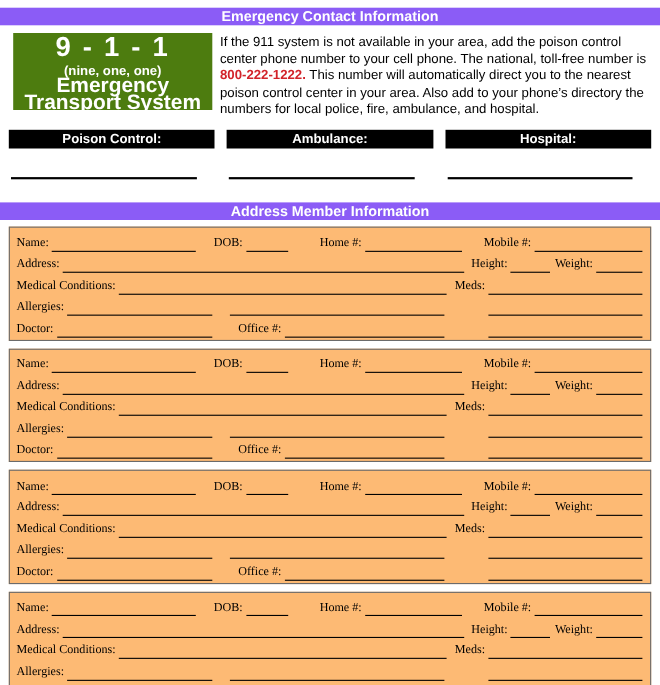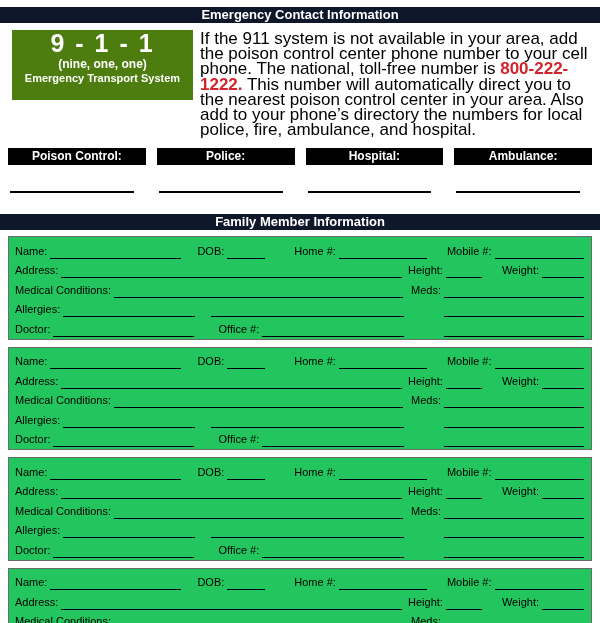--- a/index.html
+++ b/index.html
@@ -3,71 +3,71 @@
 <meta charset="utf-8">
 <style>
   * { box-sizing: border-box; }
   html,body { margin:0; padding:0; }
   body {
     width:600px; height:623px; overflow:hidden;
     background:#ffffff; color:#000;
     font-family:"Liberation Sans", sans-serif;
   }
   .bar {
-    background:#0f172a; color:#fff; font-weight:bold;
+    background:#8b5cf6; color:#fff; font-weight:bold;
     font-size:13px; text-align:center; height:16px; line-height:16px;
     width:100%;
   }
   .bar.top { margin-top:7px; }
   .bar.family { margin-top:19px; }
 
   
   .intro { display:flex; margin:7px 10px 0 12px; }
   .red-box {
     flex:none; width:181px; height:70px; background:#4d7c0f;
     color:#fff; text-align:center; font-weight:bold; padding-top:0;
   }
   .red-number { font-size:25px; line-height:27px; letter-spacing:2px; }
   .red-spelled { font-size:12px; line-height:14px; }
-  .red-caption { font-size:11px; line-height:15px; }
-  .intro-text { flex:1; margin-left:7px; font-size:17px; line-height:15.2px; padding-top:1px; }
+  .red-caption { font-size:19px; line-height:15px; }
+  .intro-text { flex:1; margin-left:7px; font-size:12px; line-height:15.2px; padding-top:1px; }
   .phone { color:#d2232a; font-weight:bold; }
 
   
   .contacts { display:flex; gap:11px; margin:11px 8px 0;align-items:flex-end; }
   .contact-col { flex:1; }
   .contact-label {
     background:#000; color:#fff; font-weight:bold; font-size:12px;
     text-align:center; height:17px; line-height:17px;
   }
   .contact-line { border-bottom:2px solid #000; margin:26px 0 2px 2px; width:90%; height:0; }
 
   
   .blocks { margin:6px 8px 0; }
-  .member-block { border:1px solid #6b6b6b; padding:2px 7px 2px 6px; margin-bottom:7px; background:#22c55e; }
+  .member-block { border:1px solid #6b6b6b; padding:2px 7px 2px 6px; margin-bottom:7px; background:#fdba74;font-family:Liberation Serif, serif; }
   .frow { display:flex; align-items:flex-end; height:19.5px; font-size:11px; }
   .lbl { white-space:nowrap; padding-bottom:2px; margin-right:3px; flex:none; }
   .ln { border-bottom:1px solid #000; height:10px; display:block; flex:none; }
   .ln-name   { width:131px; }
   .ln-dob    { width:38px; }
   .ln-home   { width:88px; }
   .ln-mobile { flex:1; }
   .ln-address{ flex:1; margin-right:6px; }
   .ln-height { width:36px; }
   .ln-weight { width:42px; }
   .ln-medical{ flex:1; margin-right:8px; }
   .ln-mid    { flex:1; margin-left:16px; margin-right:40px; }
   .ln-office { flex:1; margin-right:40px; }
   .ln-right  { width:140px; }
   .ln-allergies { width:132px; }
   .ln-doctor { width:141px; }
   .ml16 { margin-left:16px; }
   .ml30 { margin-left:29px; }
   .ml20 { margin-left:20px;margin-top:12px; }
-  .ml12 { margin-left:20px; }
+  .ml12 { margin-left:4px; }
   .ml8  { margin-left:24px; }
 </style>
 </head>
 <body>
 
 <div class="bar top">
   <span>Emergency Contact Information</span>
 </div>
 
 <div class="intro">
@@ -78,35 +78,31 @@
   </div>
   <div class="intro-text"><span>If the 911 system is not available in your area, add the poison control center phone number to your cell phone. The national, toll-free number is </span><span class="phone">800-222-1222.</span><span> This number will automatically direct you to the nearest poison control center in your area. Also add to your phone’s directory the numbers for local police, fire, ambulance, and hospital.</span></div>
 </div>
 
 <div class="contacts">
   <div class="contact-col">
     <div class="contact-label">Poison Control:</div>
     <div class="contact-line"></div>
   </div>
   <div class="contact-col">
-    <div class="contact-label">Police:</div>
+    <div class="contact-label">Ambulance:</div>
     <div class="contact-line"></div>
   </div>
   <div class="contact-col">
     <div class="contact-label">Hospital:</div>
     <div class="contact-line"></div>
   </div>
-  <div class="contact-col">
-    <div class="contact-label">Ambulance:</div>
-    <div class="contact-line"></div>
-  </div>
 </div>
 
 <div class="bar family">
-  <span>Family Member Information</span>
+  <span>Address Member Information</span>
 </div>
 
 <div class="blocks">
   <div class="member-block">
     <div class="frow">
       <span class="lbl">Name:</span>
       <span class="ln ln-name"></span>
       <span class="lbl ml16">DOB:</span>
       <span class="ln ln-dob"></span>
       <span class="lbl ml30">Home #:</span>

